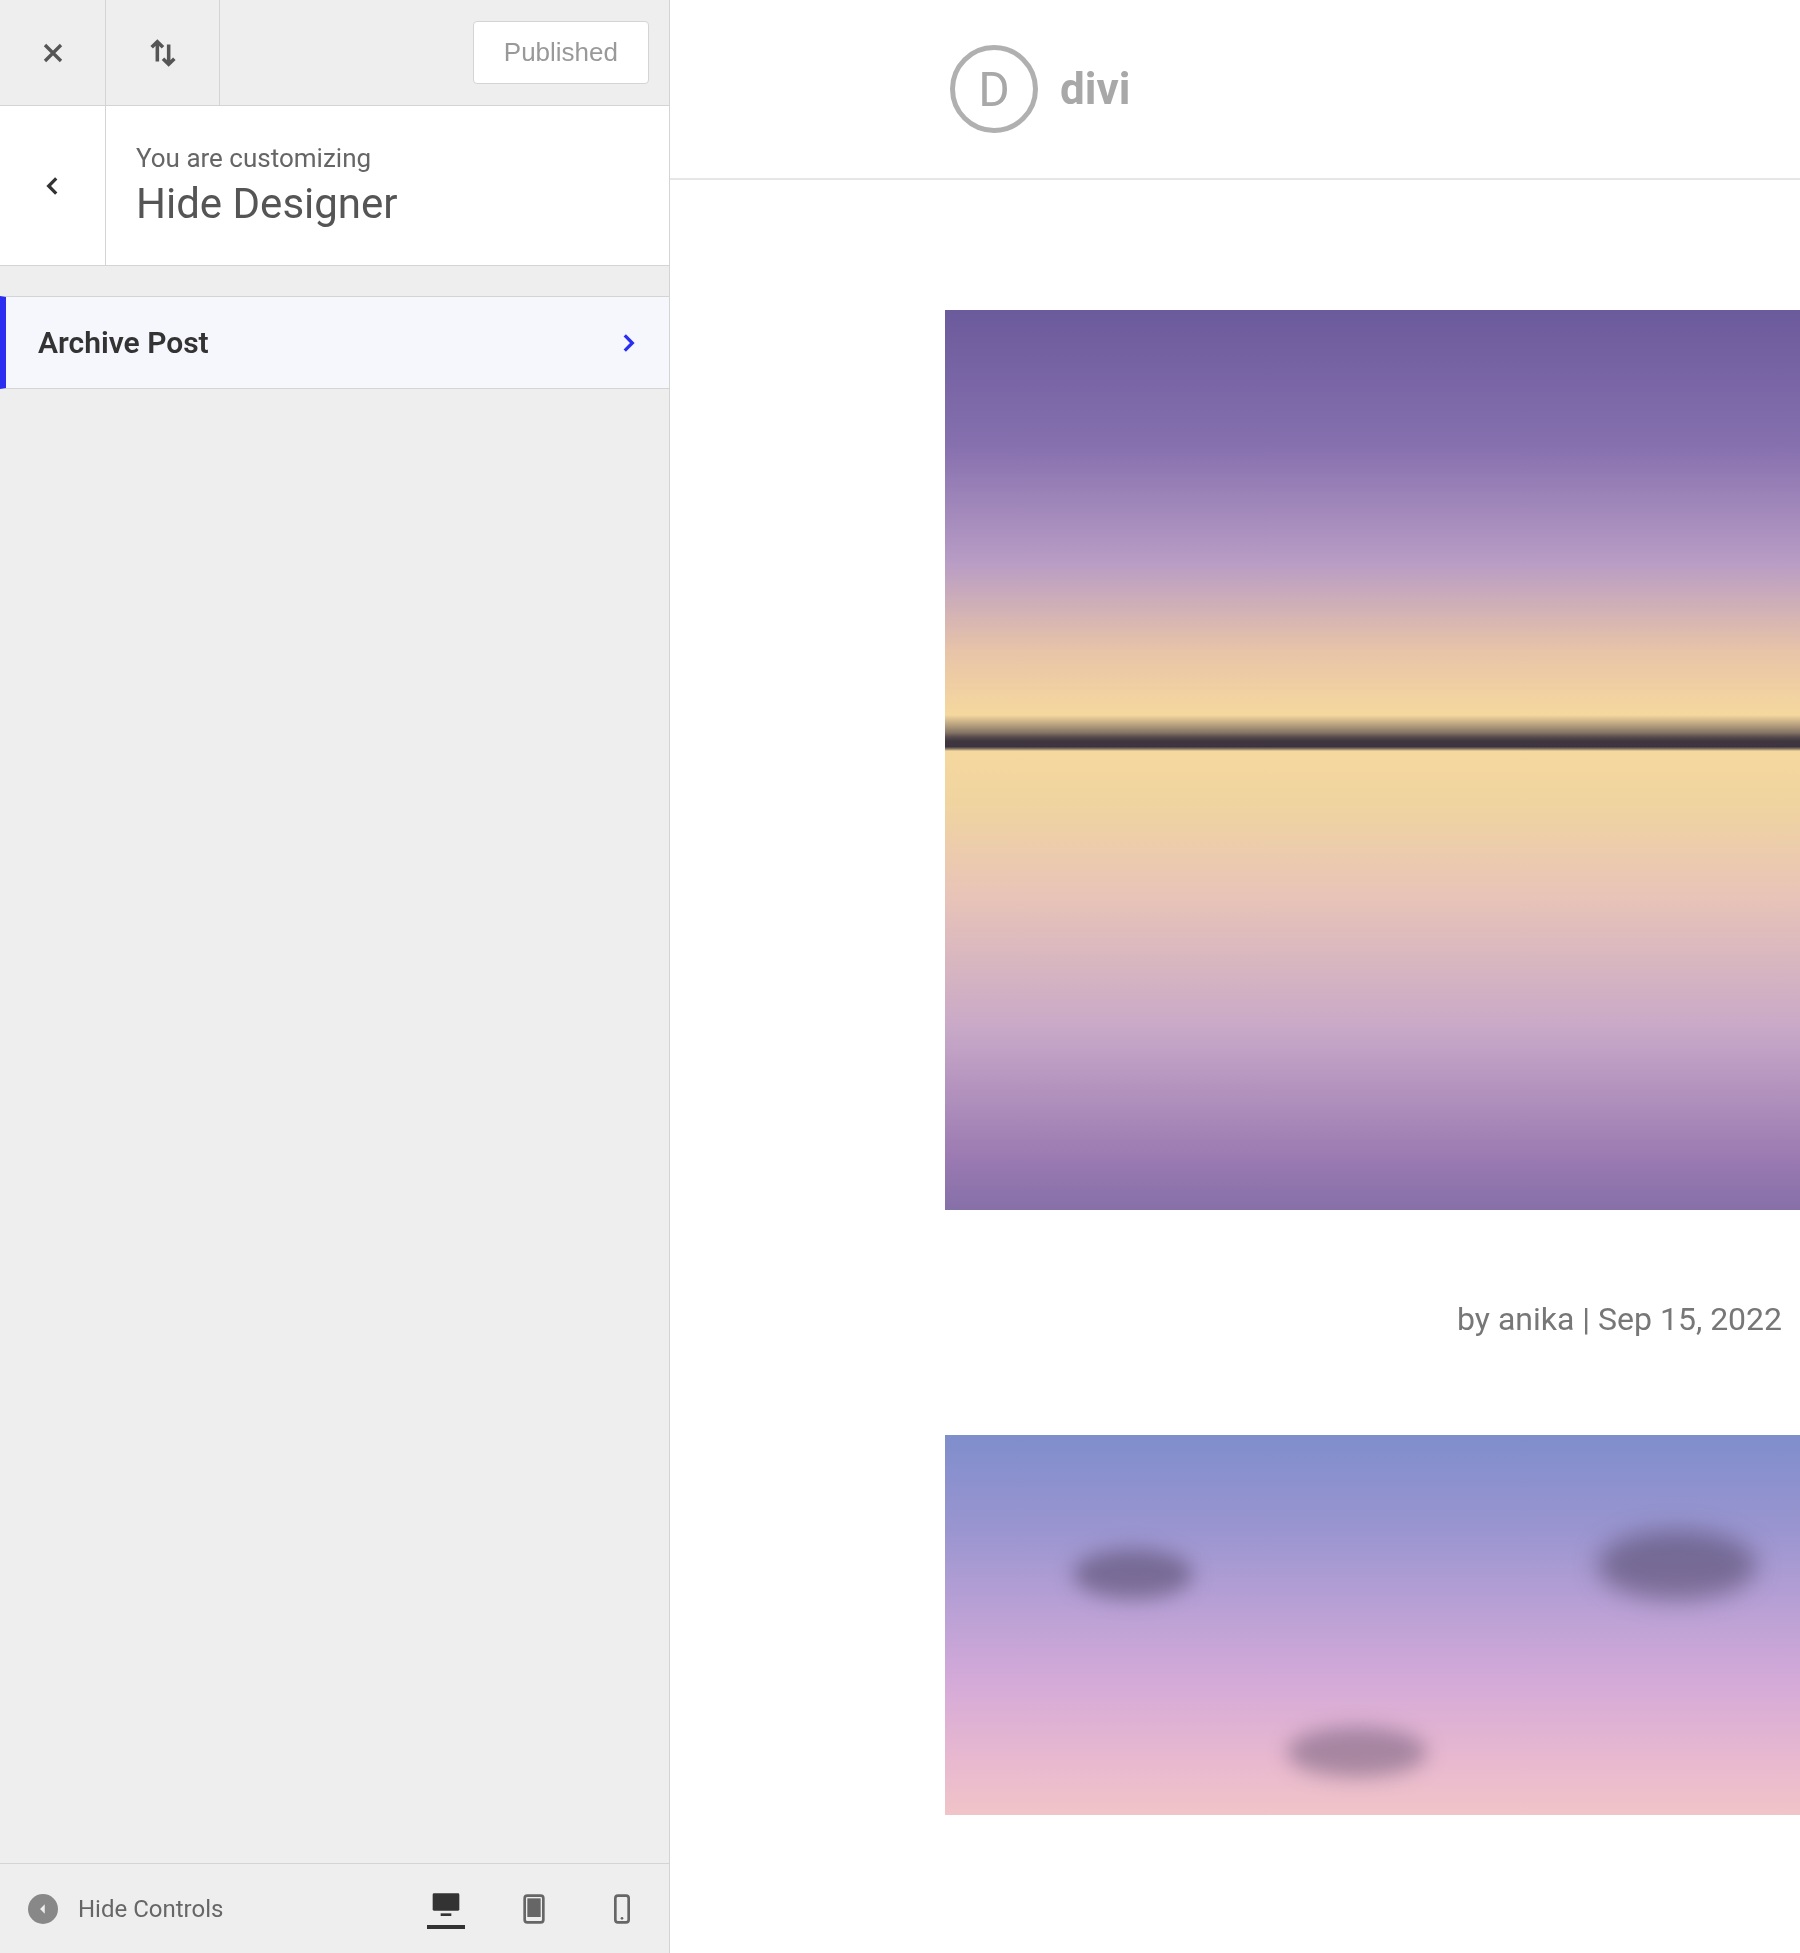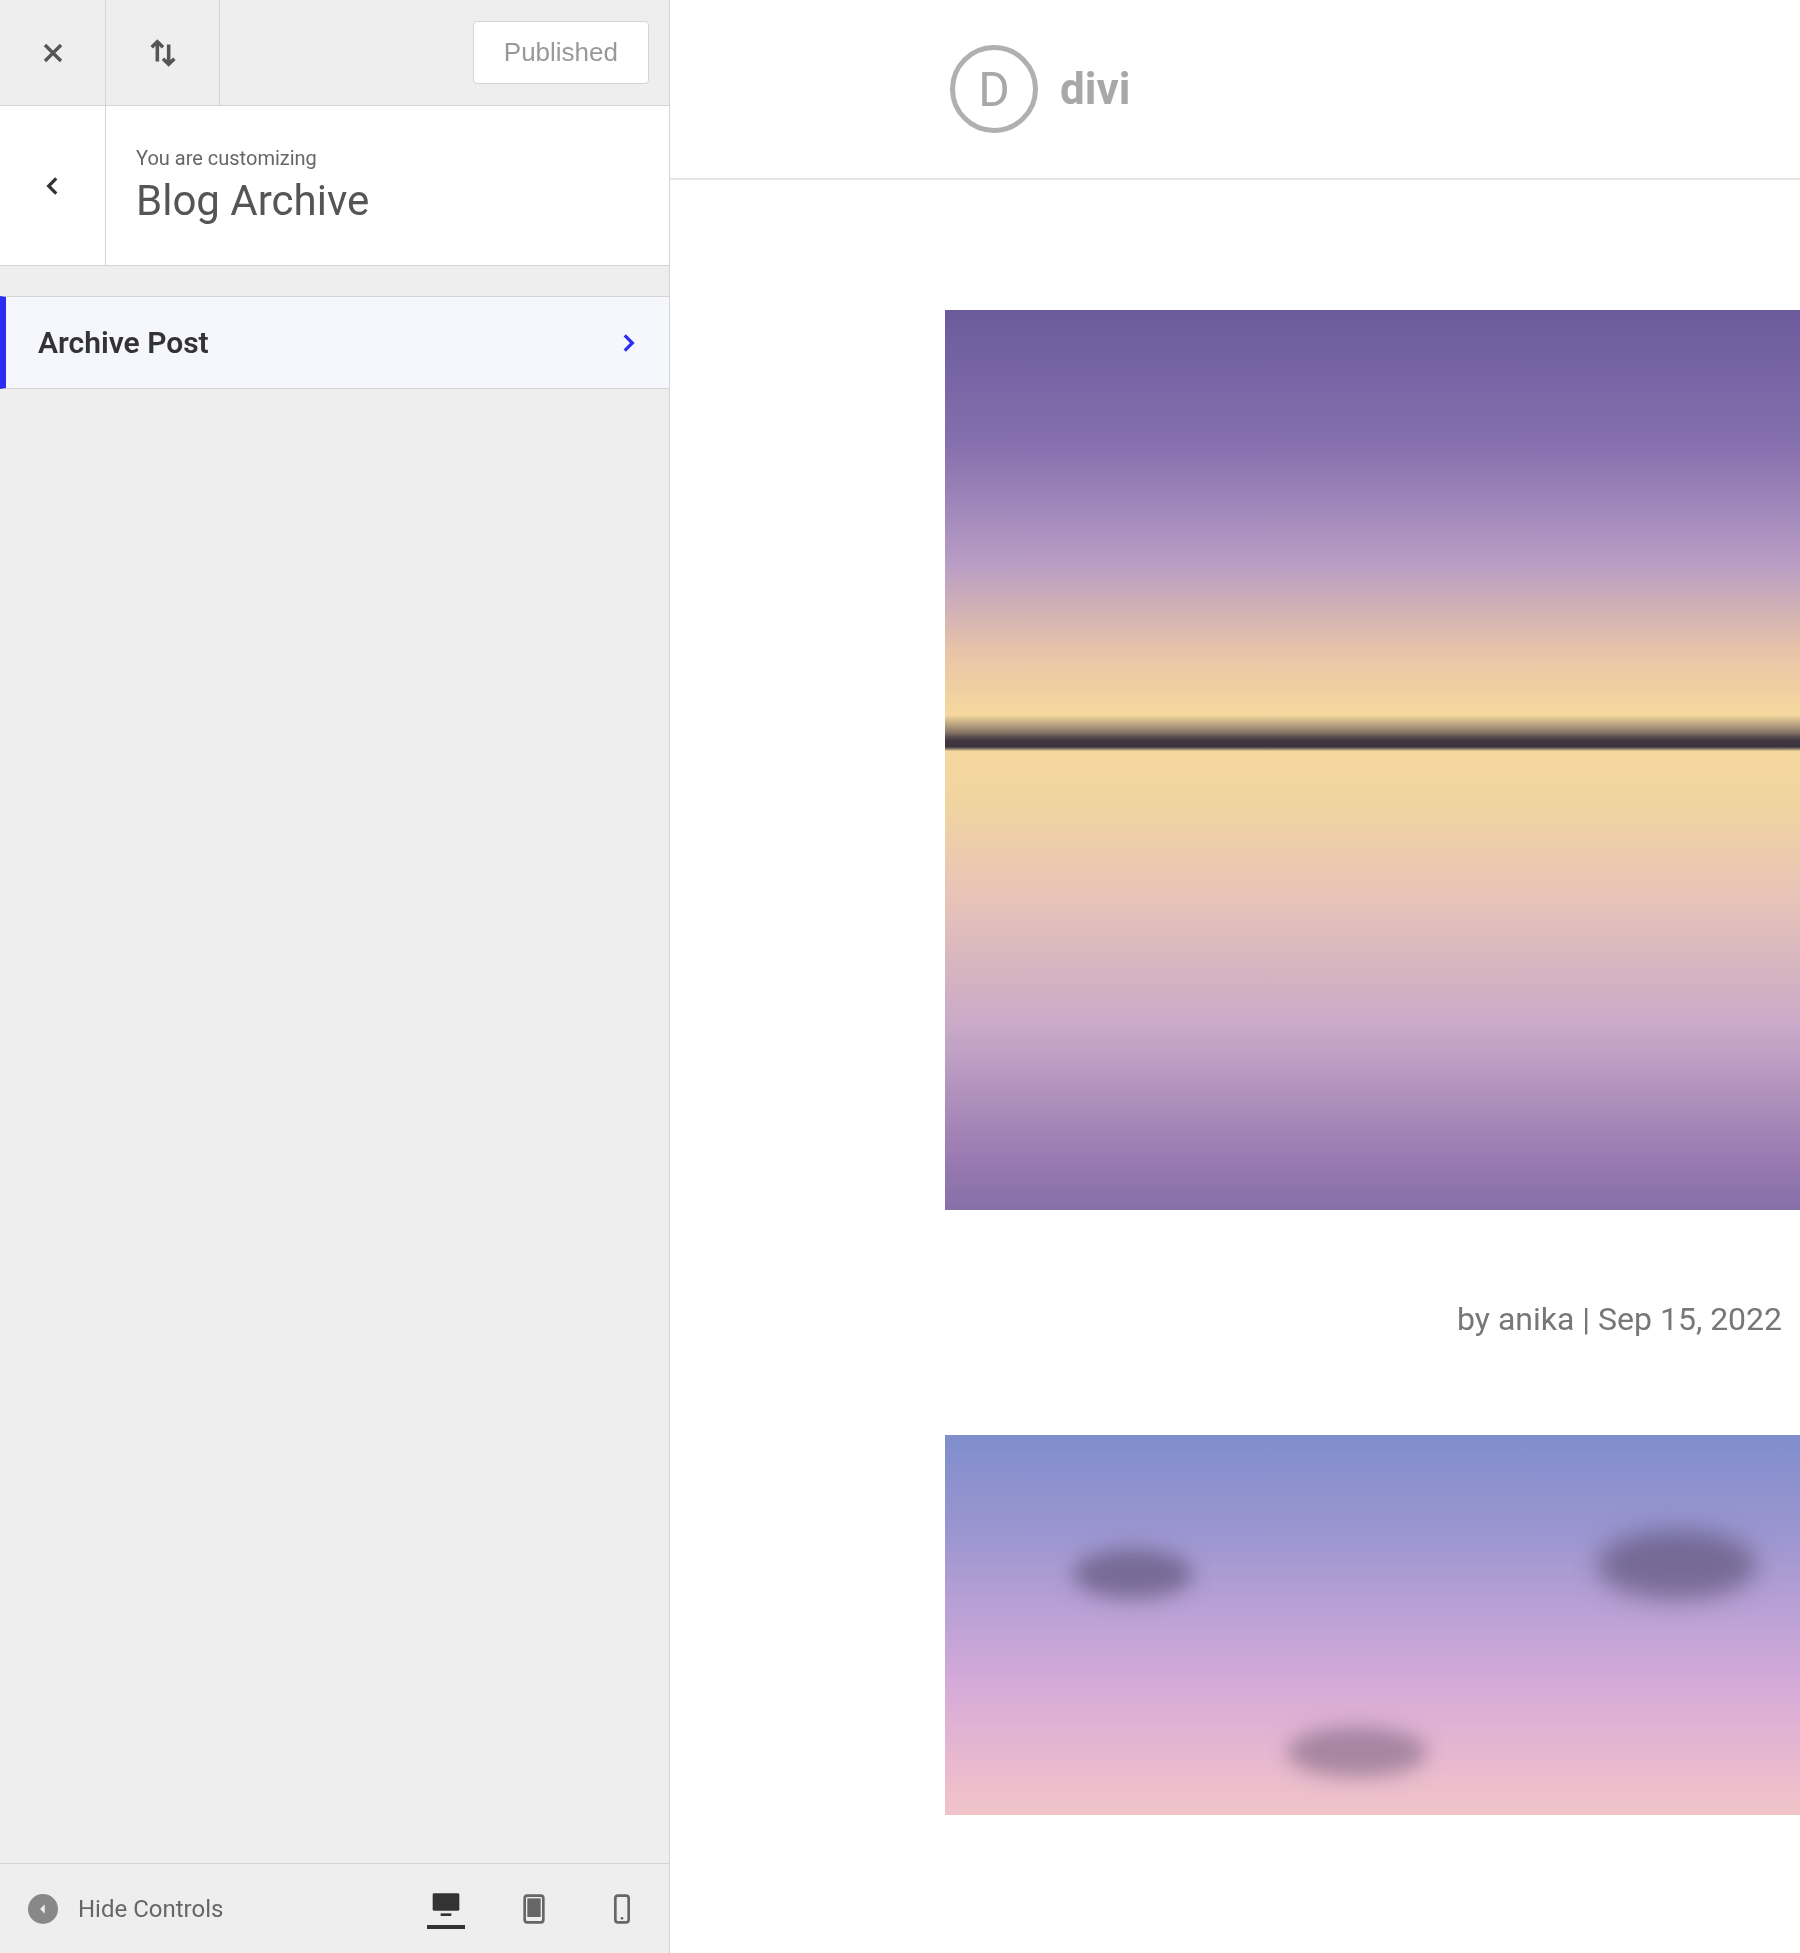--- a/index.html
+++ b/index.html
@@ -110,21 +110,21 @@
     
     .panel-title-area {
       flex: 1;
       padding: 25px 30px;
       display: flex;
       flex-direction: column;
       justify-content: center;
     }
     
     .customizing-label {
-      font-size: 20px;
+      font-size: 26px;
       color: #666;
       margin-bottom: 6px;
     }
     
     .panel-title {
       font-size: 42px;
       font-weight: 400;
       color: #555;
     }
     
@@ -363,21 +363,21 @@
   </div>
 
   <div class="panel-header">
     <div class="back-btn">
       <svg viewBox="0 0 24 24" stroke-width="3">
           <path d="M15 5 L8 12 L15 19"></path>
         </svg>
     </div>
     <div class="panel-title-area">
       <div class="customizing-label">You are customizing</div>
-      <div class="panel-title">Blog Archive</div>
+      <div class="panel-title">Hide Designer</div>
     </div>
   </div>
 
   <div class="nav-list">
     <div class="nav-item">
       <span class="nav-item-label">Archive Post</span>
       <svg viewBox="0 0 24 24">
           <path d="M9 5 L16 12 L9 19"></path>
         </svg>
     </div>

